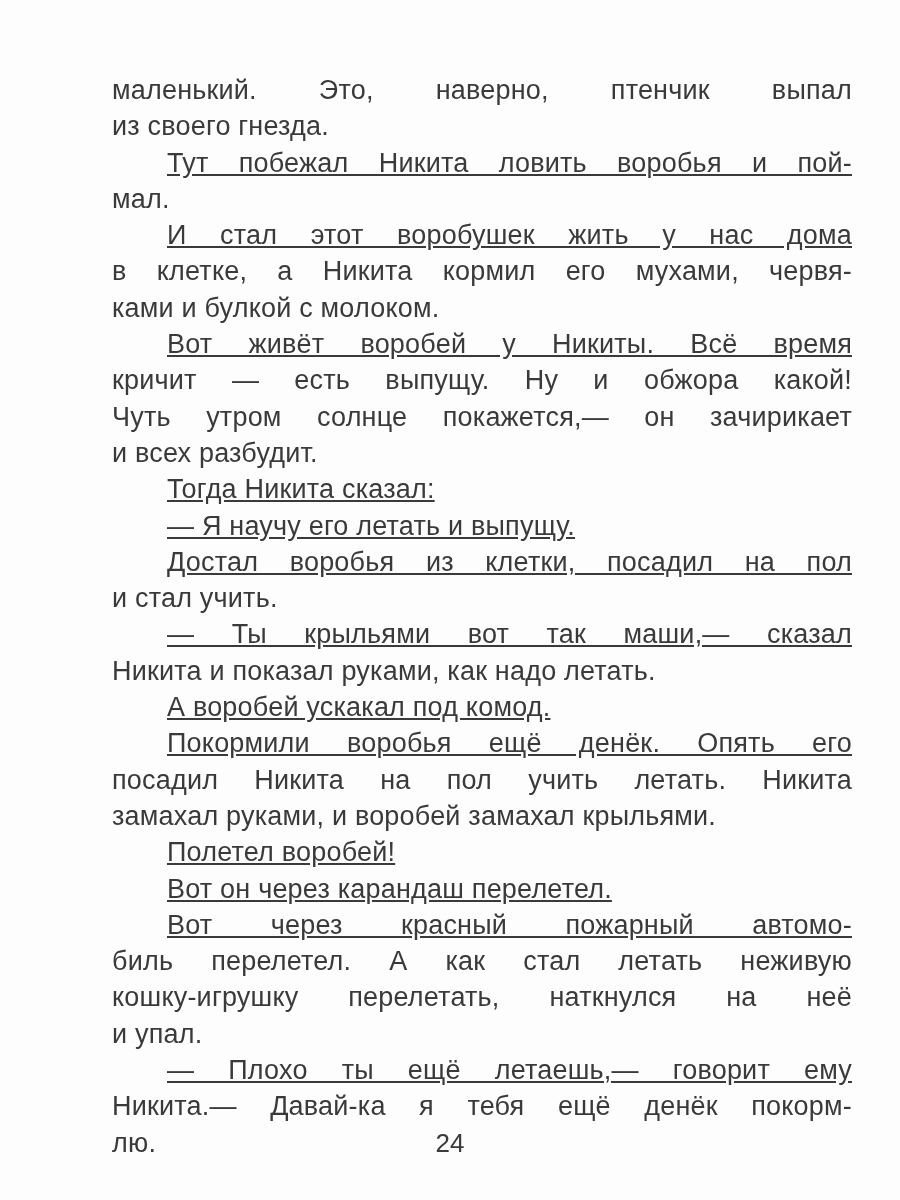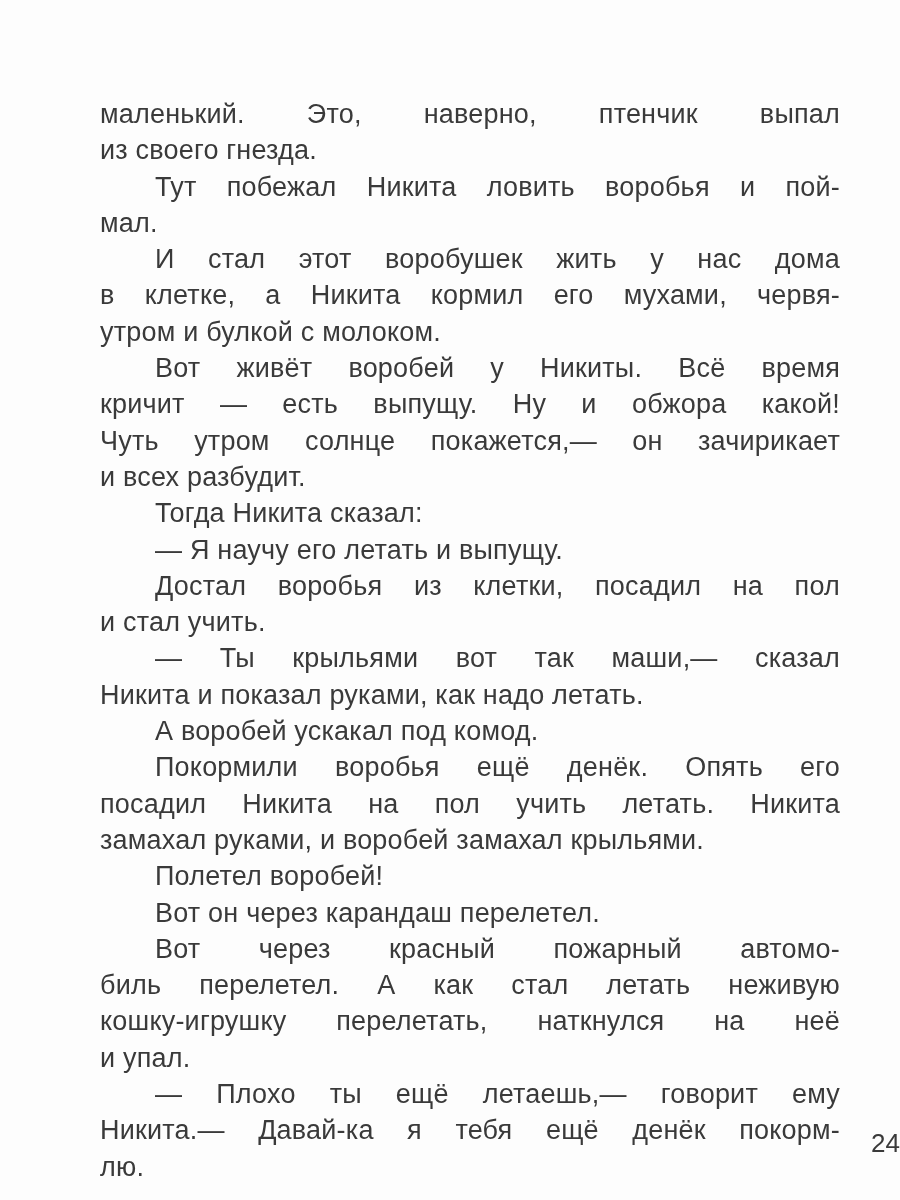--- a/index.html
+++ b/index.html
@@ -6,56 +6,55 @@
   body {
     width: 900px; height: 1200px;
     background: #fdfdfd;
     position: relative;
     overflow: hidden;
     font-family: "Liberation Sans", "DejaVu Sans", sans-serif;
     color: #3a3a3a;
   }
   .page {
     position: absolute;
-    left: 100px;
+    left: 112px;
     top: 72px;
     width: 740px;
-    margin-top: 24px;
   }
   .line {
     height: 36.3px;
     line-height: 36.3px;
     font-size: 27px;
     white-space: nowrap;
     text-align: justify;
     text-align-last: justify;
     letter-spacing: 0.2px;
   }
   .line.last { text-align-last: left; }
-  .line.indent { padding-left: 55px; }
+  .line.indent { padding-left: 55px; text-decoration: underline; }
   .page-number {
     position: absolute;
     left: 0; right: 0;
     top: 1128px;
-    text-align: right;
+    text-align: center;
     font-size: 26px;
     color: #3a3a3a;
   }
 </style>
 </head>
 <body>
 
 <div class="page">
   <div class="line">маленький.  Это,  наверно,  птенчик  выпал</div>
   <div class="line last">из своего гнезда.</div>
   <div class="line indent">Тут побежал Никита ловить воробья и пой-</div>
   <div class="line last">мал.</div>
   <div class="line indent">И стал этот воробушек жить у нас дома</div>
   <div class="line">в клетке, а Никита кормил его мухами, червя-</div>
-  <div class="line last">утром и булкой с молоком.</div>
+  <div class="line last">ками и булкой с молоком.</div>
   <div class="line indent">Вот живёт воробей у Никиты. Всё время</div>
   <div class="line">кричит — есть выпущу. Ну и обжора какой!</div>
   <div class="line">Чуть утром солнце покажется,— он зачирикает</div>
   <div class="line last">и всех разбудит.</div>
   <div class="line indent last">Тогда Никита сказал:</div>
   <div class="line indent last">— Я научу его летать и выпущу.</div>
   <div class="line indent">Достал воробья из клетки, посадил на пол</div>
   <div class="line last">и стал учить.</div>
   <div class="line indent">— Ты крыльями вот так маши,— сказал</div>
   <div class="line last">Никита и показал руками, как надо летать.</div>

